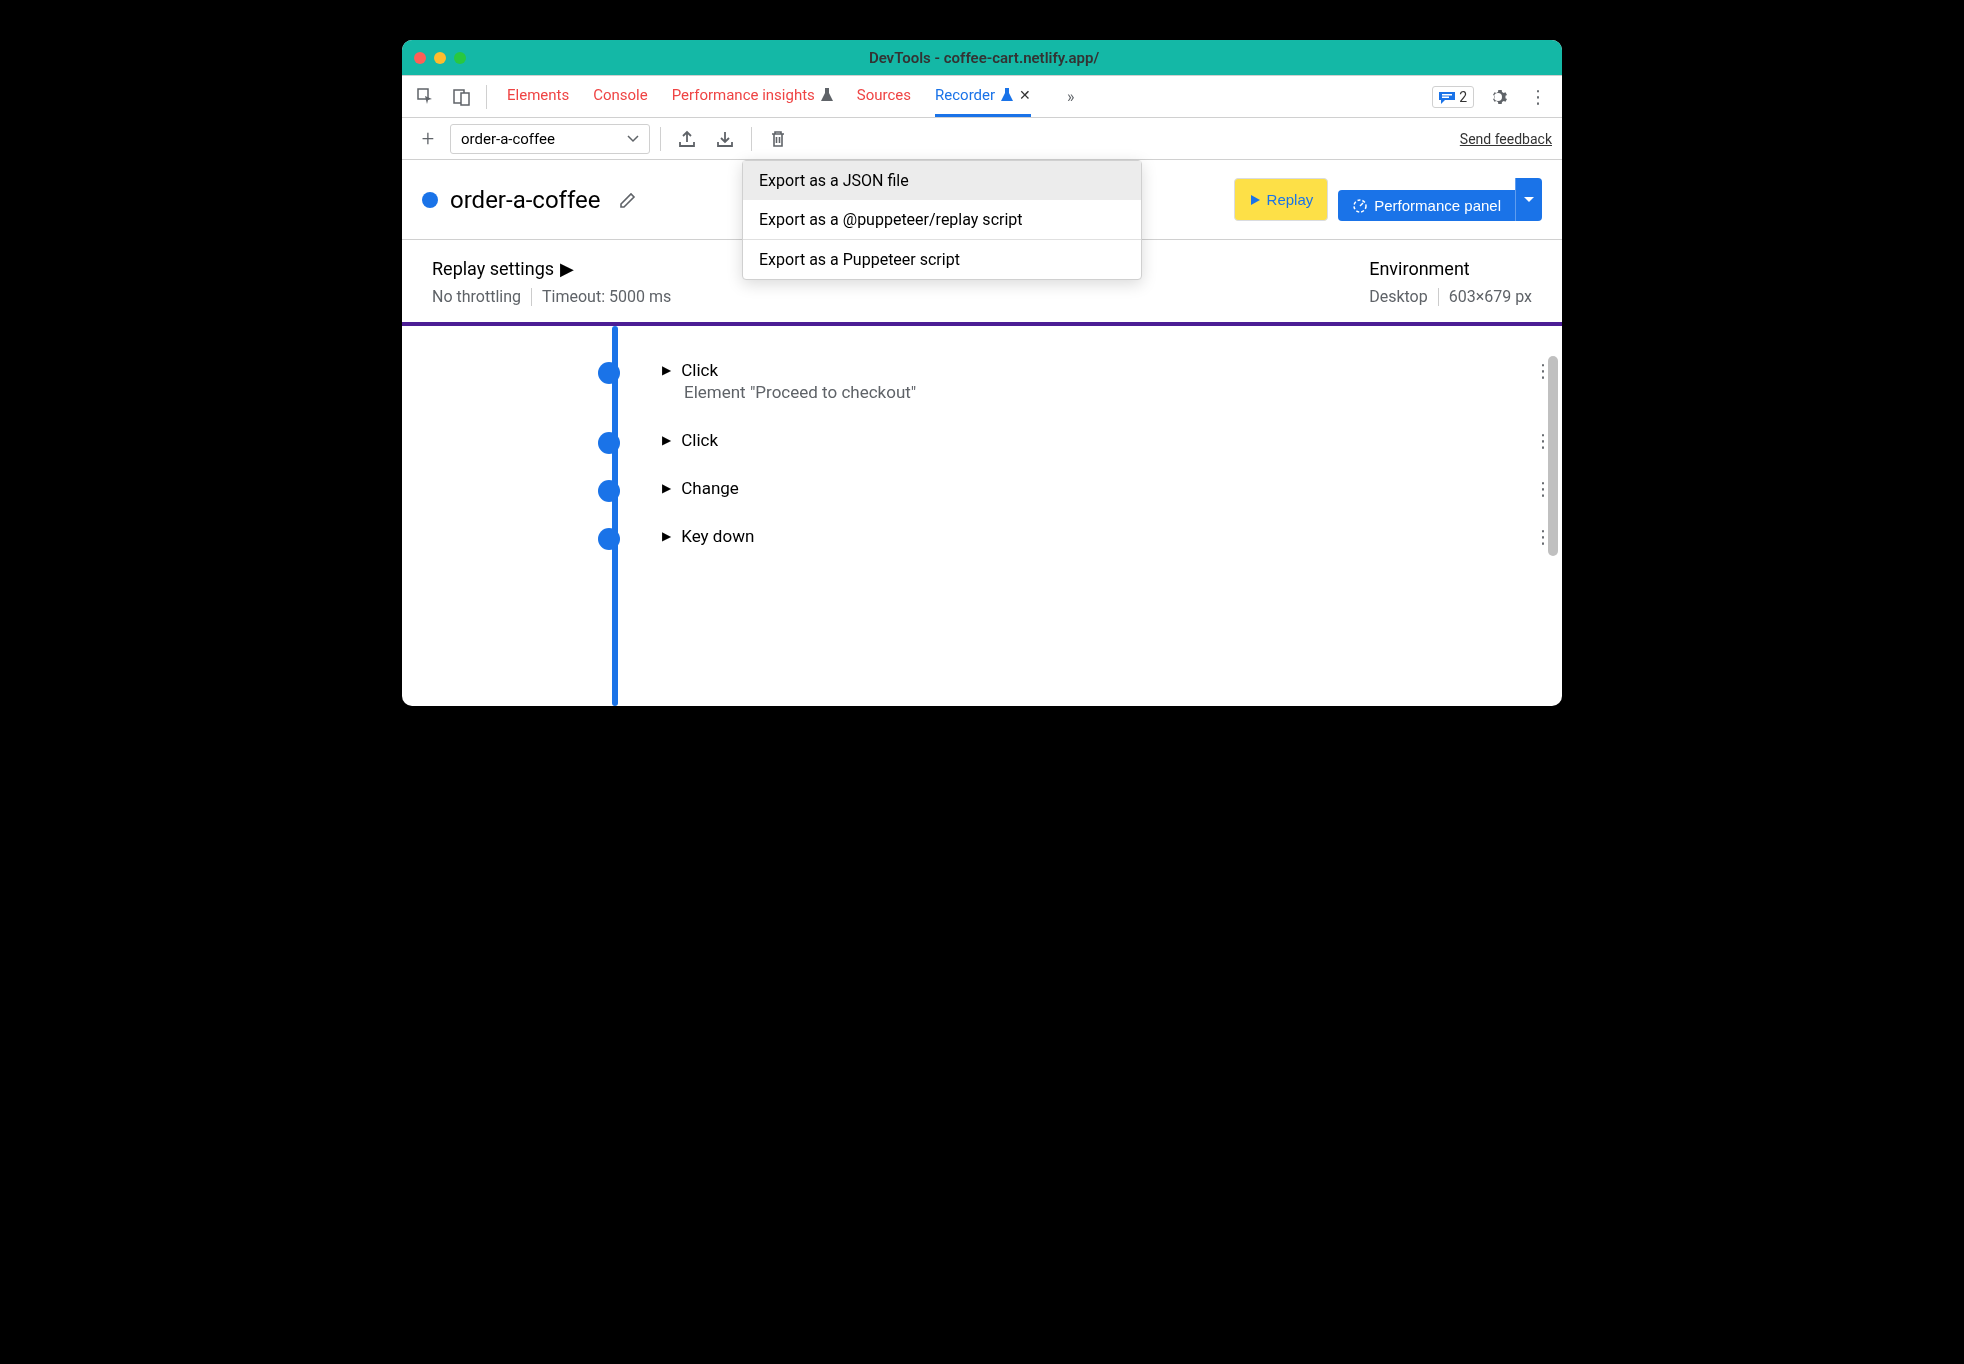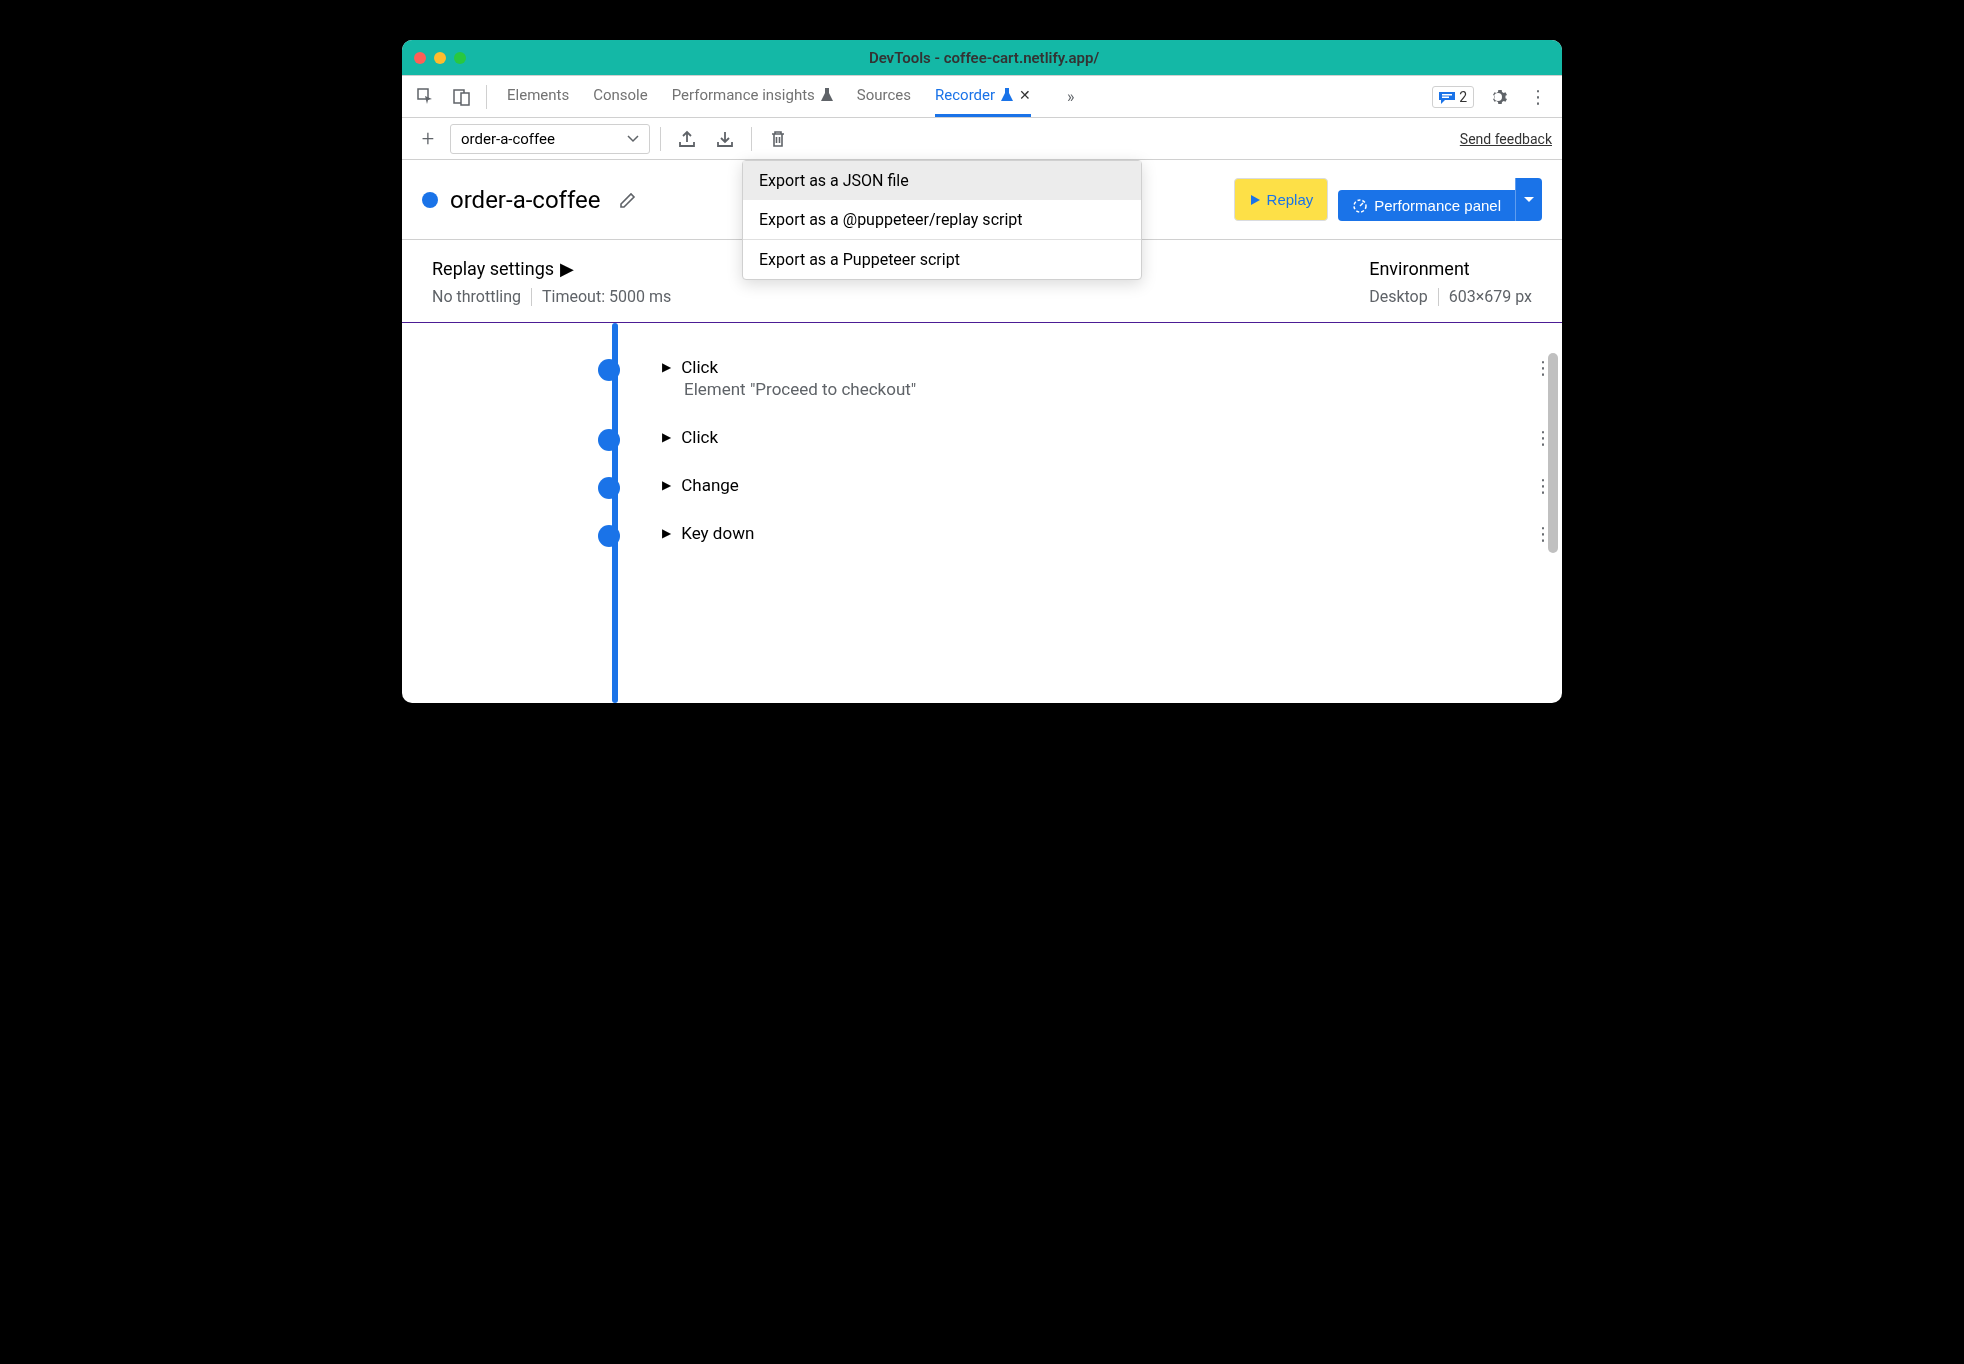--- a/index.html
+++ b/index.html
@@ -13,21 +13,21 @@
 .tl-close { background: #ff5f57; }
 .tl-min { background: #febc2e; }
 .tl-max { background: #28c840; }
 .titlebar-title { flex: 1; text-align: center; font-weight: 600; font-size: 15px; color: #333; }
 
 
 .tabs-row { display: flex; align-items: center; height: 42px; border-bottom: 1px solid #d0d0d0; padding: 0 8px; gap: 4px; }
 .toolbtn { width: 32px; height: 32px; display: flex; align-items: center; justify-content: center; color: #5f6368; cursor: pointer; }
 .divider { width: 1px; height: 24px; background: #d0d0d0; margin: 0 4px; }
 .tabs { display: flex; gap: 24px; flex: 1; height: 100%; align-items: center; padding-left: 12px; }
-.tab { font-size: 15px; color: #737373; height: 100%; display: flex; align-items: center; gap: 6px; border-bottom: 3px solid transparent; cursor: pointer; }
+.tab { font-size: 15px; color: #ef4444; height: 100%; display: flex; align-items: center; gap: 6px; border-bottom: 3px solid transparent; cursor: pointer; }
 .tab.active { color: #1a73e8; border-bottom-color: #1a73e8; }
 .tab-icon { font-size: 12px; }
 .tab-close { font-size: 14px; color: #333; }
 .tabs-right { display: flex; align-items: center; gap: 8px; }
 .issue-badge { display: flex; align-items: center; gap: 4px; border: 1px solid #d0d0d0; border-radius: 3px; padding: 2px 6px; font-size: 14px; color: #333; cursor: pointer; }
 .issue-badge svg { color: #1a73e8; }
 
 
 .rec-toolbar { display: flex; align-items: center; height: 42px; border-bottom: 1px solid #d0d0d0; padding: 0 10px; gap: 6px; }
 .rec-select { display: flex; align-items: center; gap: 8px; border: 1px solid #d0d0d0; border-radius: 3px; height: 30px; padding: 0 10px; font-size: 15px; min-width: 200px; justify-content: space-between; cursor: pointer; }
@@ -45,21 +45,21 @@
 .btn-split .btn-primary:first-child { border-radius: 4px 0 0 4px; margin-top: 12px; }
 .btn-split .dd { background: #1a73e8; color: #fff; border: none; border-left: 1px solid rgba(255,255,255,.3); border-radius: 0 4px 4px 0; padding: 7px 8px; cursor: pointer; display:flex; align-items:center; }
 
 
 .export-menu { position: absolute; top: 0px; left: 340px; background: #fff; border: 1px solid #d0d0d0; border-radius: 4px; box-shadow: 0 4px 16px rgba(0,0,0,.15); width: 400px; z-index: 10; }
 .export-menu .item { padding: 10px 16px; font-size: 16px; cursor: pointer; }
 .export-menu .item.hl { background: #ececec; }
 .export-menu hr { border: none; border-top: 1px solid #e0e0e0; }
 
 
-.settings-row { display: flex; padding: 18px 30px 16px; border-bottom: 1px solid #4c1d95; }
+.settings-row { display: flex; padding: 18px 30px 16px; border-bottom: 4px solid #4c1d95; }
 .settings-col { display: flex; flex-direction: column; gap: 8px; }
 .settings-col.right { margin-left: auto; text-align: left; }
 .settings-title { font-size: 18px; display: flex; align-items: center; gap: 6px; }
 .settings-sub { font-size: 16px; color: #5f6368; display: flex; gap: 10px; align-items: center; }
 .vline { width: 1px; height: 18px; background: #ccc; }
 
 
 .steps-area { padding: 20px 30px 0 200px; position: relative; height: 380px; }
 .timeline { position: absolute; left: 210px; top: 0; bottom: 0; width: 6px; background: #1a73e8; border-radius: 3px; }
 .step { position: relative; padding: 14px 0 14px 60px; }

